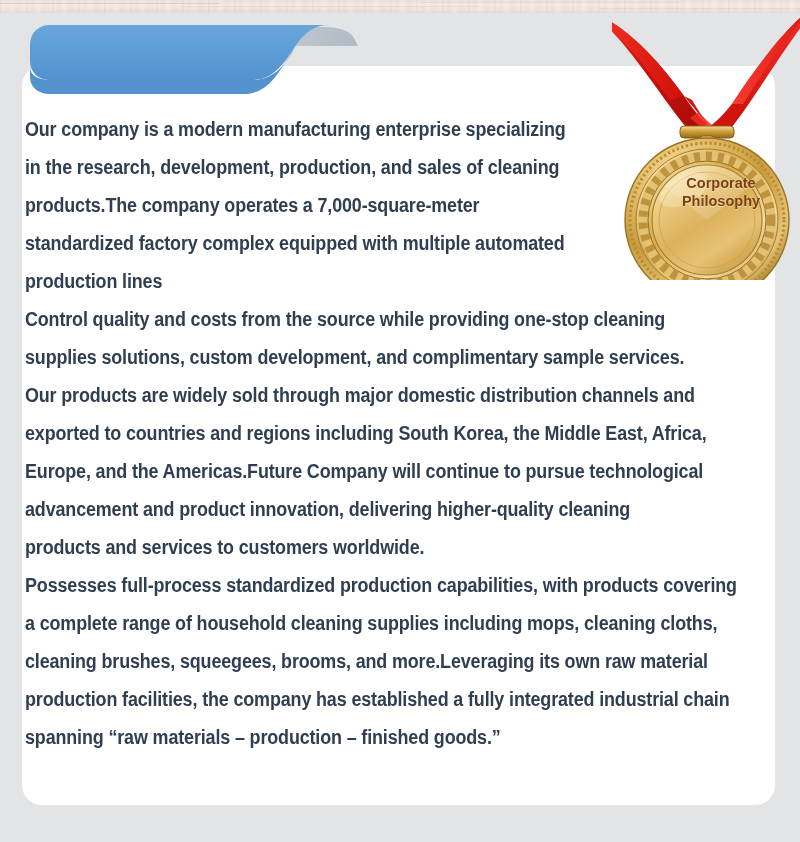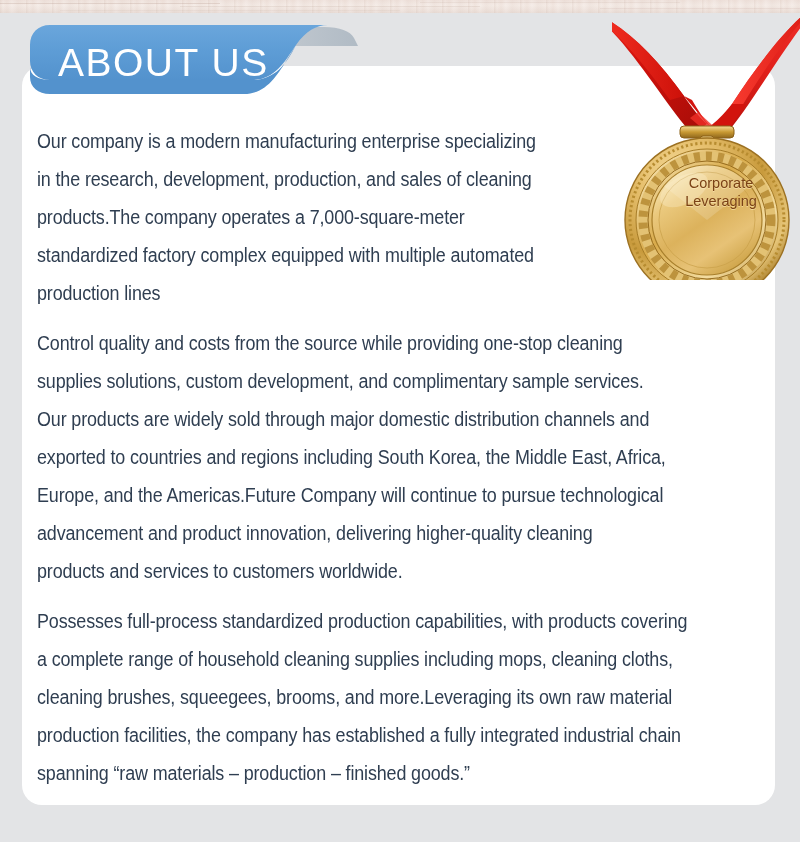--- a/index.html
+++ b/index.html
@@ -87,21 +87,21 @@
     z-index: 5;
   }
   #medal-group svg { display: block; }
   #medal-label {
     position: absolute;
     left: 48px;
     top: 174px;
     width: 122px;
     text-align: center;
     font-size: 14.5px;
-    font-weight: normal;
+    font-weight: bold;
     line-height: 18px;
     color: #7b4216;
     font-family: "Liberation Sans", sans-serif;
     letter-spacing: 0px;
     text-shadow: 0 1px 0 rgba(255,236,190,0.55);
   }
 
   
   #about-body {
     position: absolute;
@@ -109,22 +109,23 @@
     top: 110px;
     width: 752px;
     z-index: 3;
     color: #2f3e51;
     font-size: 19.6px;
     line-height: 38px;
     font-family: "Liberation Sans Narrow", "Liberation Sans", sans-serif;
     letter-spacing: -0.15px;
   }
   #about-body .para {
-    margin: 12px;
+    margin: 0;
     padding: 0;
+    font-weight: bold;
   }
   #about-body .line {
     display: block;
     white-space: nowrap;
     transform: scaleX(0.915);
     transform-origin: left center;
   }
 </style>
 </head>
 <body>
@@ -159,21 +160,20 @@
     <path d="M 22 0
              L 300 0
              C 288 0 278 6 268 20
              C 256 38 246 55 224 55
              L 22 55
              C 10 55 2 47 2 36
              L 2 20
              C 2 8 10 0 22 0 Z" fill="url(#blueGrad)"></path>
     <path d="M 224 55 L 22 55 C 10 55 2 50 2 42 L 2 52 C 2 62 10 69 22 69 L 216 69 C 238 69 249 51 260 33 L 268 20 C 258 40 246 55 224 55 Z" fill="#5392cd"></path>
   </svg>
-  <div id="banner-title">ABOUT US</div>
 </div>
 
 <div id="medal-group">
   <svg width="188" height="280" viewBox="0 0 188 280" xmlns="http://www.w3.org/2000/svg">
     <defs>
       <linearGradient id="ribLeft" x1="0" y1="0" x2="1" y2="1">
         <stop offset="0%" stop-color="#f0271d"></stop>
         <stop offset="45%" stop-color="#d1120c"></stop>
         <stop offset="100%" stop-color="#a50c08"></stop>
       </linearGradient>
@@ -241,21 +241,21 @@
     <circle cx="95" cy="220" r="59" fill="none" stroke="#966c1f" stroke-width="1"></circle>
     <circle cx="95" cy="220" r="55" fill="url(#goldFace)"></circle>
     <circle cx="95" cy="220" r="55" fill="none" stroke="#a87f2b" stroke-width="1.2"></circle>
     <circle cx="95" cy="220" r="48" fill="none" stroke="#c9a048" stroke-width="1" opacity="0.7"></circle>
 
     <path d="M 52 186 A 55 55 0 0 1 138 186 L 95 220 Z" fill="#ffffff" opacity="0.16"></path>
     <ellipse cx="72" cy="190" rx="26" ry="14" fill="#fff6d8" opacity="0.3" transform="rotate(-28 72 190)"></ellipse>
   </svg>
   <div id="medal-label">
     <span>Corporate</span><br>
-    <span>Leveraging</span>
+    <span>Philosophy</span>
   </div>
 </div>
 
 <div id="about-body">
     <div class="para">
       <span class="line">Our company is a modern manufacturing enterprise specializing</span>
       <span class="line">in the research, development, production, and sales of cleaning</span>
       <span class="line">products.The company operates a 7,000-square-meter</span>
       <span class="line">standardized factory complex equipped with multiple automated</span>
       <span class="line"> production lines</span>

